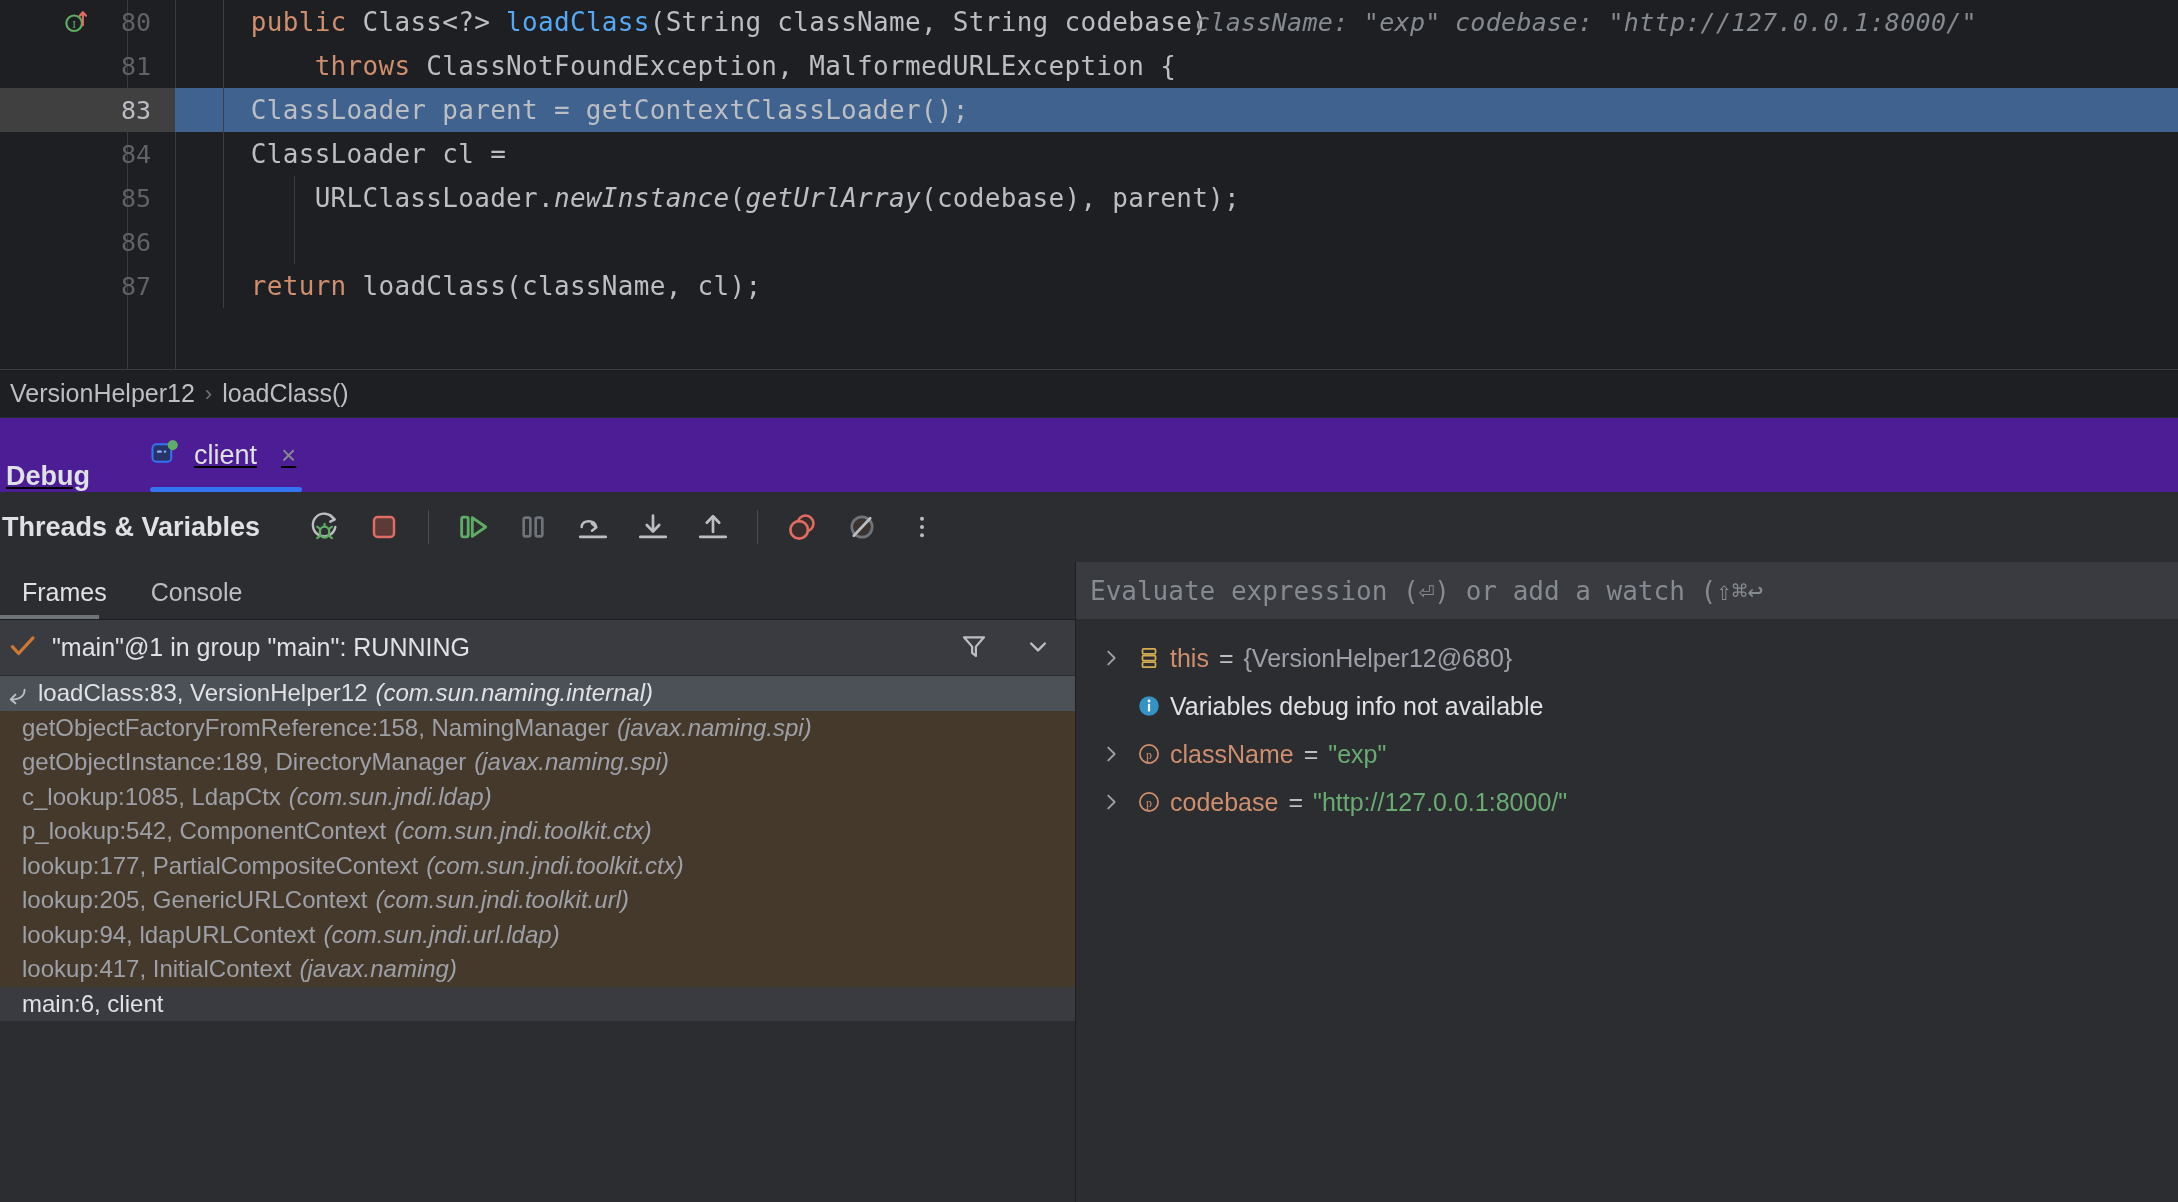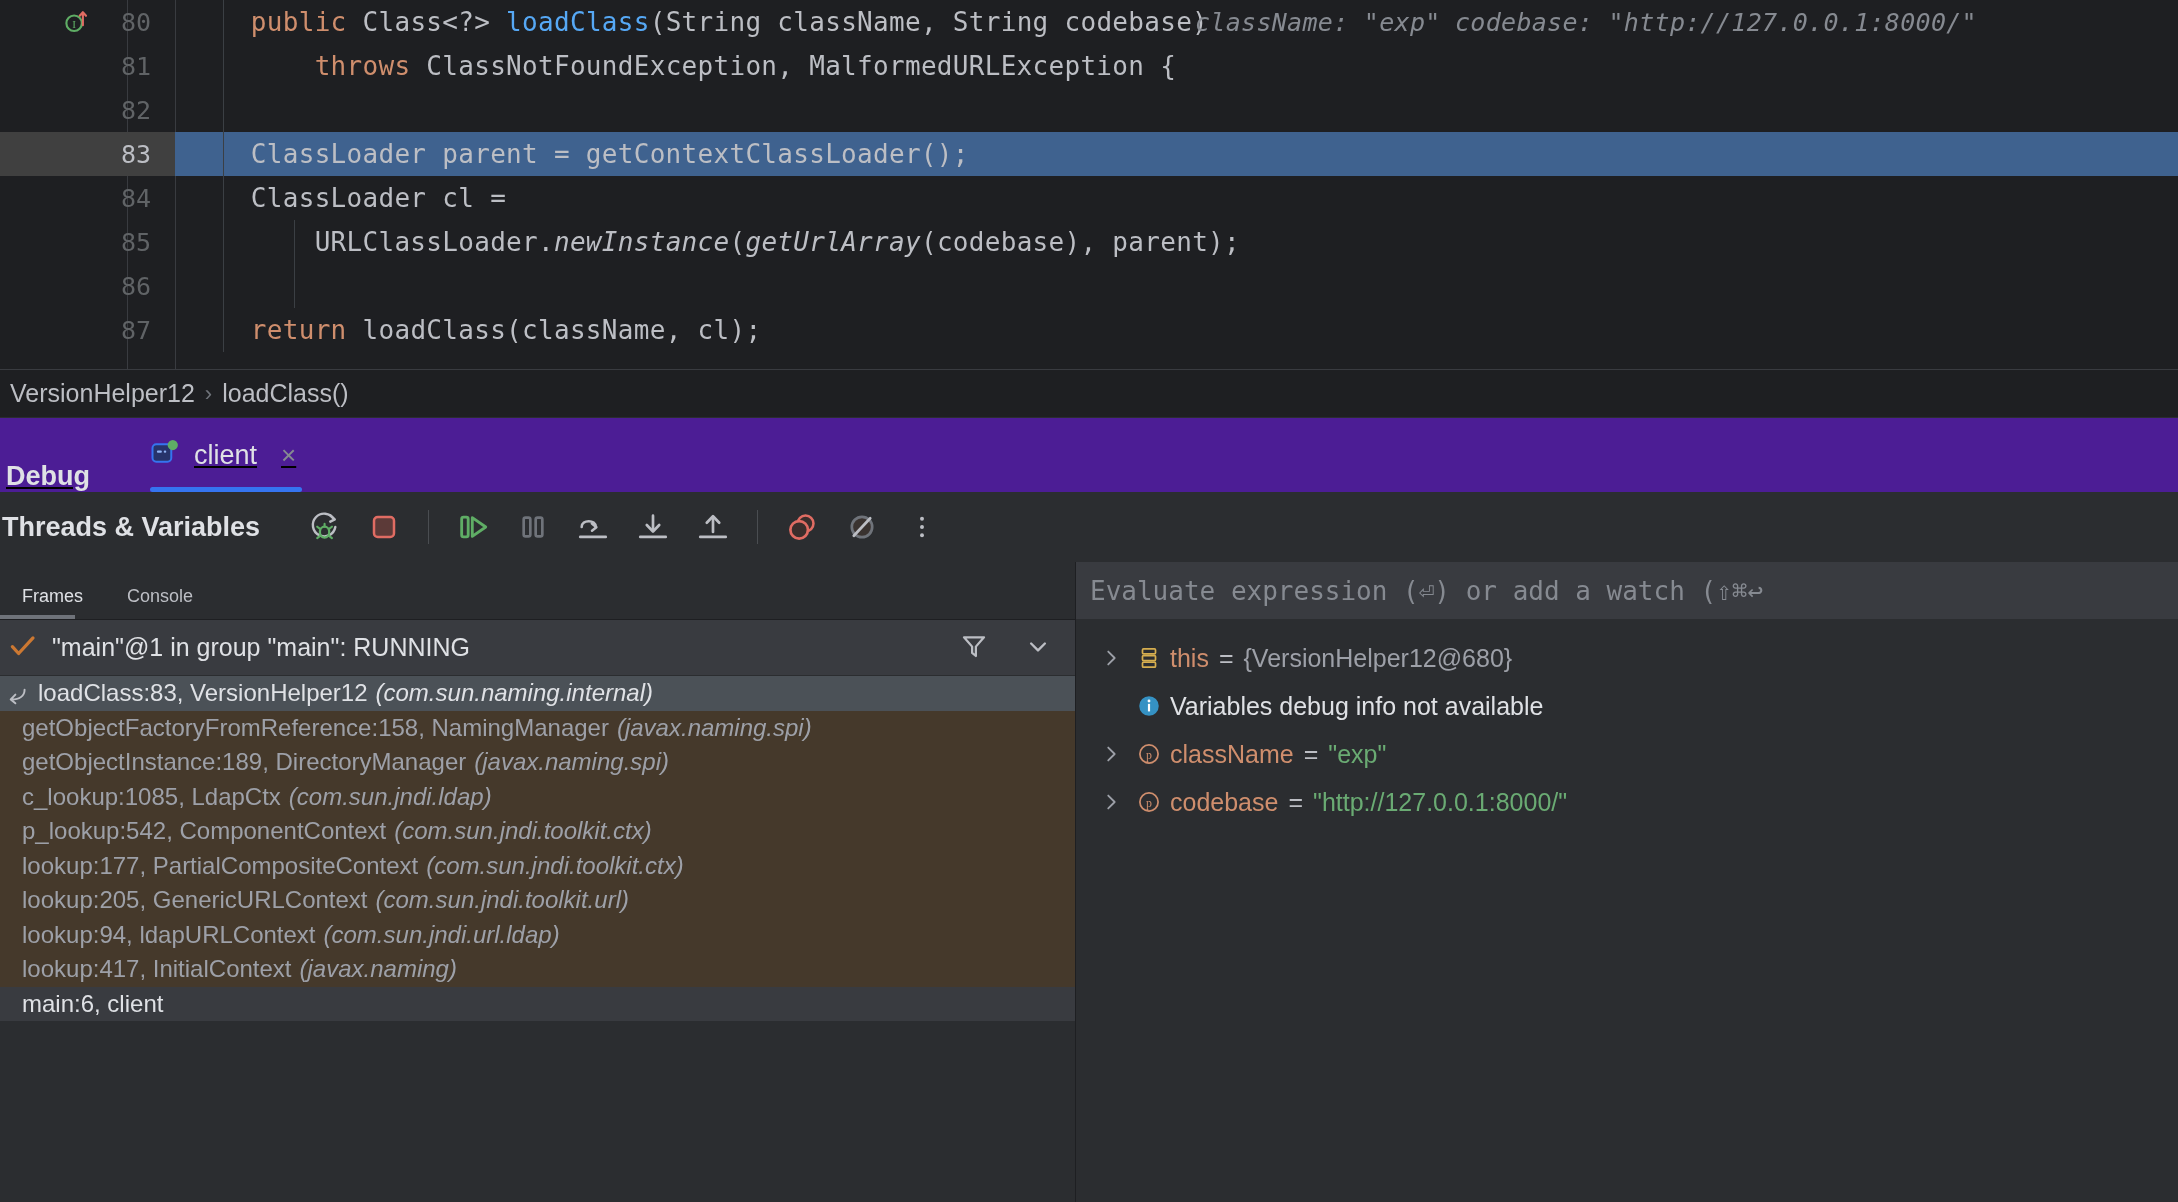--- a/index.html
+++ b/index.html
@@ -138,21 +138,21 @@
   .tb-sep { width: 1px; height: 34px; background: #4a4d51; margin: 0 14px; }
 
   .panes { flex: 1; display: flex; min-height: 0; }
 
   
   .frames-pane { width: 1076px; display: flex; flex-direction: column; background: #2b2d30; border-right: 1px solid #1e1f22; }
   .subtabs {
     height: 58px; display: flex; align-items: flex-end; gap: 0;
     border-bottom: 1px solid #1e1f22; background: #2b2d30;
   }
-  .subtab { position: relative; padding: 0 22px 12px 22px; font-size: 18px; color: #bcbec4; margin-top: 40px; }
+  .subtab { position: relative; padding: 0 22px 12px 22px; font-size: 25px; color: #bcbec4; margin-top: 40px; }
   .subtab.active { color: #dfe1e5; }
   .subtab .ul { position: absolute; left: 0; right: 30px; bottom: 0; height: 4px; background: #6f737a; }
 
   .thread-row {
     height: 56px; display: flex; align-items: center; gap: 14px;
     padding-left: 8px; background: #393b40;
     border-bottom: 1px solid #2b2d30;
   }
   .thread-label { font-size: 25px; color: #dfe1e5; flex: 1; }
   .thread-actions { display: flex; align-items: center; gap: 34px; padding-right: 22px; }
@@ -204,21 +204,20 @@
   <div class="editor">
     <div class="vline v1"></div>
     <div class="vline v2"></div>
     <div id="code-lines">
         <div class="code-line"><div class="gutter">80<span class="gutter-icons"><svg width="30" height="30" viewBox="0 0 24 24" fill="none">
                 <circle cx="10.5" cy="13" r="6.2" stroke="#5fad65" stroke-width="1.7"></circle>
                 <text x="10.5" y="17" font-size="9" fill="#5fad65" text-anchor="middle" font-family="serif">I</text>
                 <path d="M17.5 14.5 L17.5 4.5 M15 7 L17.5 4.2 L20 7" stroke="#e06c63" stroke-width="1.7" stroke-linecap="round" stroke-linejoin="round"></path>
               </svg></span></div><div class="code-text"><span>    <span class="kw">public </span><span class="plain">Class&lt;?&gt; </span><span class="meth">loadClass</span><span class="plain">(String className, String codebase)</span></span><span class="hint" style="position: absolute; left: 1020px;">className: "exp"</span><span class="hint" style="position: absolute; left: 1280px;">codebase: "http://127.0.0.1:8000/"</span><span class="indent-guide" style="left: 48px;"></span></div></div>
         <div class="code-line"><div class="gutter">81</div><div class="code-text"><span>        <span class="kw">throws </span><span class="plain">ClassNotFoundException, MalformedURLException {</span></span><span class="indent-guide" style="left: 48px;"></span></div></div>
-        <div class="code-line"><div class="gutter">82</div><div class="code-text"><span></span><span class="indent-guide" style="left: 48px;"></span></div></div>
         <div class="code-line current"><div class="gutter">83</div><div class="code-text"><span>    <span class="plain">ClassLoader parent = getContextClassLoader();</span></span><span class="indent-guide" style="left: 48px;"></span></div></div>
         <div class="code-line"><div class="gutter">84</div><div class="code-text"><span>    <span class="plain">ClassLoader cl =</span></span><span class="indent-guide" style="left: 48px;"></span></div></div>
         <div class="code-line"><div class="gutter">85</div><div class="code-text"><span>        <span class="plain">URLClassLoader.</span><span class="ital">newInstance</span><span class="plain">(</span><span class="ital">getUrlArray</span><span class="plain">(codebase), parent);</span></span><span class="indent-guide" style="left: 48px;"></span><span class="indent-guide" style="left: 119px;"></span></div></div>
         <div class="code-line"><div class="gutter">86</div><div class="code-text"><span></span><span class="indent-guide" style="left: 48px;"></span><span class="indent-guide" style="left: 119px;"></span></div></div>
         <div class="code-line"><div class="gutter">87</div><div class="code-text"><span>    <span class="kw">return </span><span class="plain">loadClass(className, cl);</span></span><span class="indent-guide" style="left: 48px;"></span></div></div>
       </div>
     <div class="editor-bottom-border"></div>
   </div>
 
   <div class="breadcrumb">

